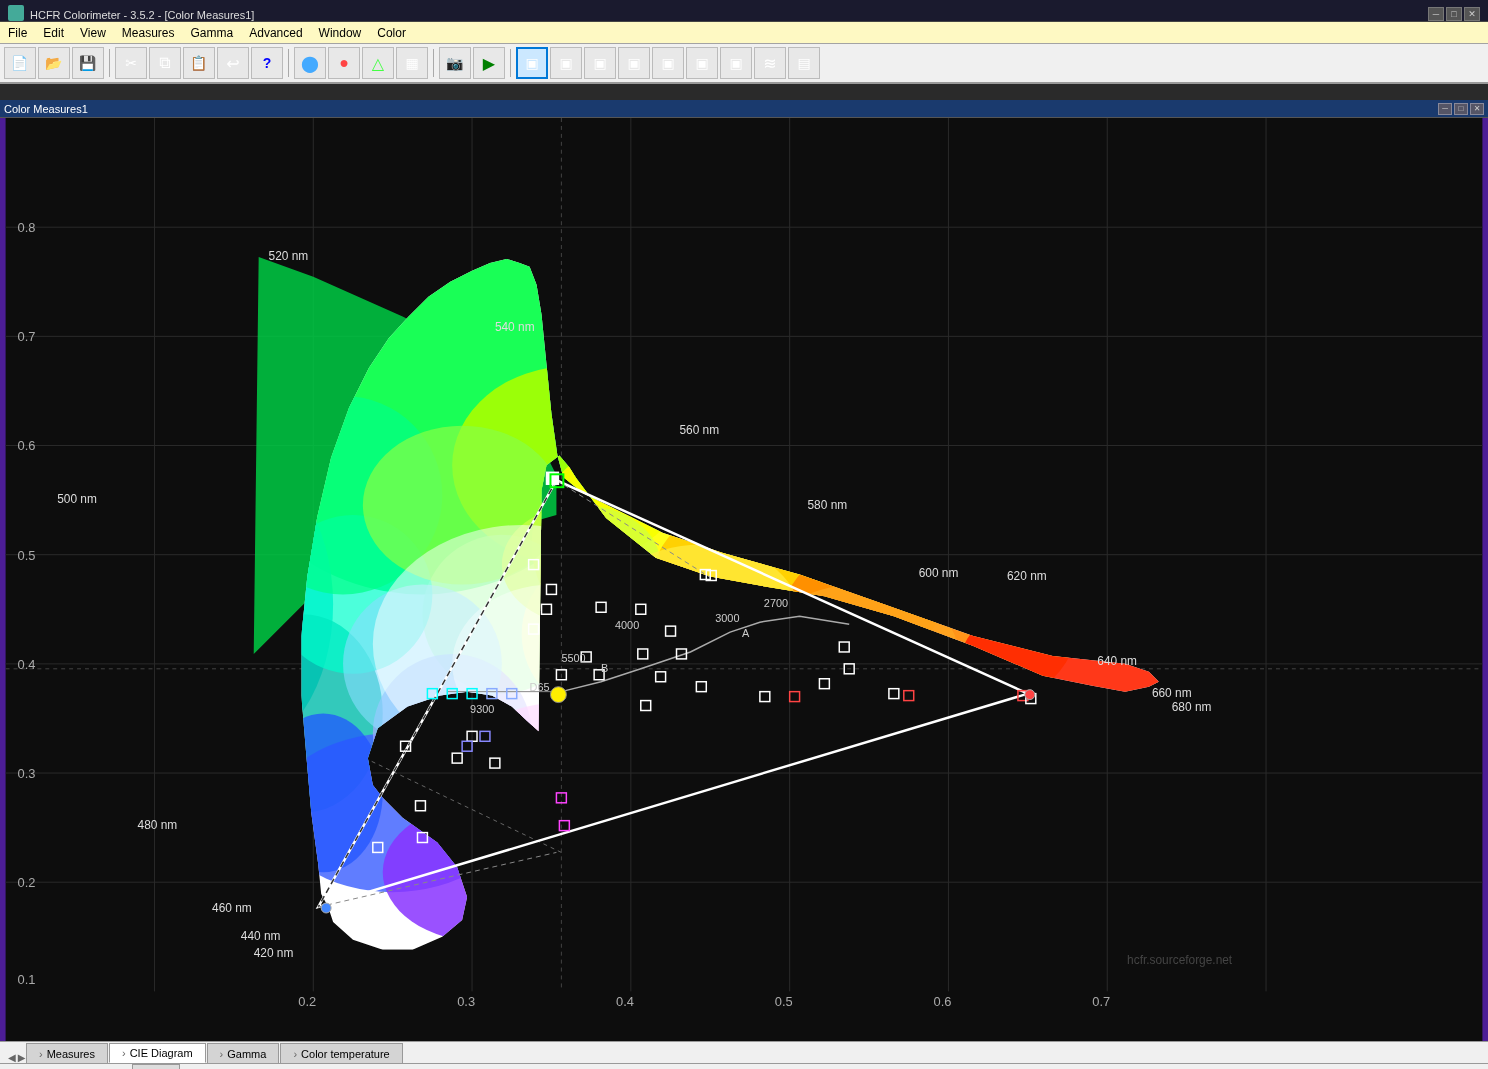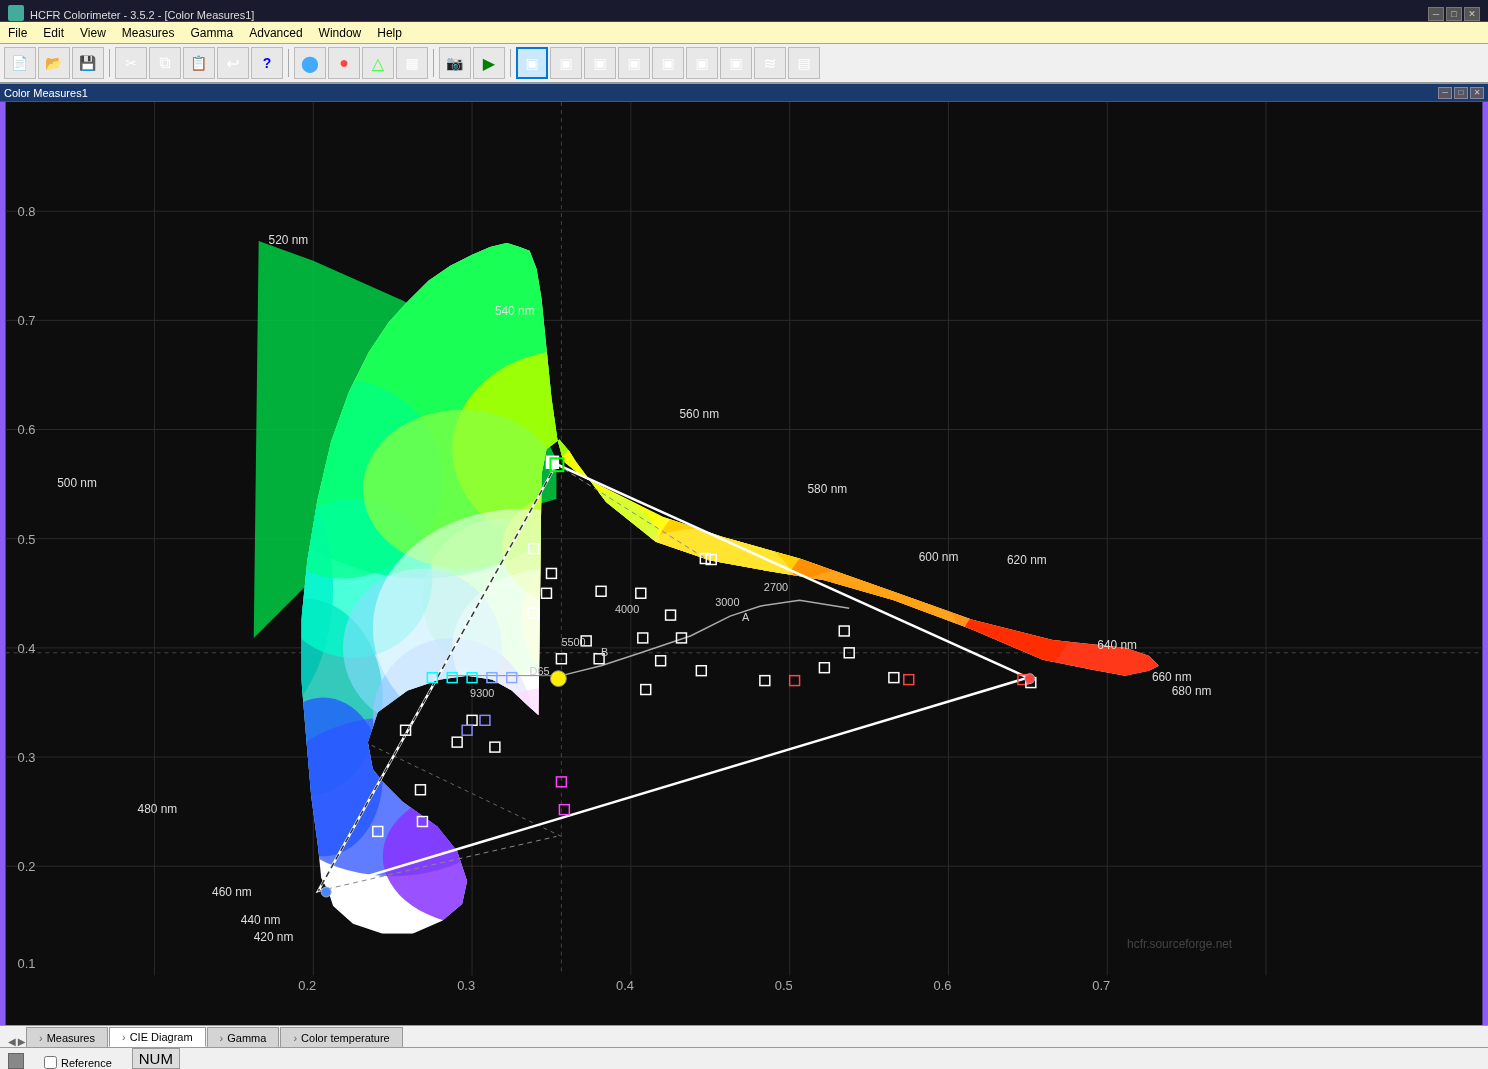--- a/index.html
+++ b/index.html
@@ -106,36 +106,37 @@
     }
     #statusbar .status-text { font-size: 11px; color: #000; flex: 1; }
     #statusbar .status-right { display: flex; align-items: flex-end; gap: 20px; font-size: 11px; color: #000; }
     .ref-checkbox { display: flex; align-items: center; gap: 4px; }
     .kbd-indicator { background: #ddd; border: 1px solid #999; padding: 1px 6px; font-size: 15px; }
     
     #mdi-container {
       position: relative;
       width: 100%;
       height: calc(1069px - 22px - 22px - 40px - 22px - 22px);
+      margin-top: 16px;
     }
     
     #mdi-inner-titlebar {
       background: #1a3a6e;
       height: 18px;
       display: flex;
       align-items: center;
       padding: 0 4px;
       border-bottom: 1px solid #555;
     }
     #mdi-inner-titlebar .inner-title { font-size: 11px; color: #fff; flex: 1; }
     #mdi-inner-titlebar .inner-controls { display: flex; gap: 2px; }
     #mdi-inner-titlebar .inner-btn { width: 14px; height: 12px; background: #556; border: 1px solid #889; font-size: 8px; color: #ccc; display: flex; align-items: center; justify-content: center; cursor: pointer; }
 
     #diagram-area {
-      background: #8b5cf6;
+      background: #4c1d95;
       width: 100%;
       height: calc(100% - 18px);
       position: relative;
     }
   </style>
 </head>
 <body>
 
 <div id="titlebar">
   <div class="app-icon"></div>
@@ -148,21 +149,21 @@
 </div>
 
 <div id="menubar">
   <div class="menu-item">File</div>
   <div class="menu-item">Edit</div>
   <div class="menu-item">View</div>
   <div class="menu-item">Measures</div>
   <div class="menu-item">Gamma</div>
   <div class="menu-item">Advanced</div>
   <div class="menu-item">Window</div>
-  <div class="menu-item">Help</div>
+  <div class="menu-item">Color</div>
 </div>
 
 <div id="toolbar">
   <div class="toolbar-btn" title="New">📄</div>
   <div class="toolbar-btn" title="Open">📂</div>
   <div class="toolbar-btn" title="Save">💾</div>
   <div class="toolbar-sep"></div>
   <div class="toolbar-btn" title="Cut">✂</div>
   <div class="toolbar-btn" title="Copy" style="font-size:16px;">⧉</div>
   <div class="toolbar-btn" title="Paste">📋</div>

